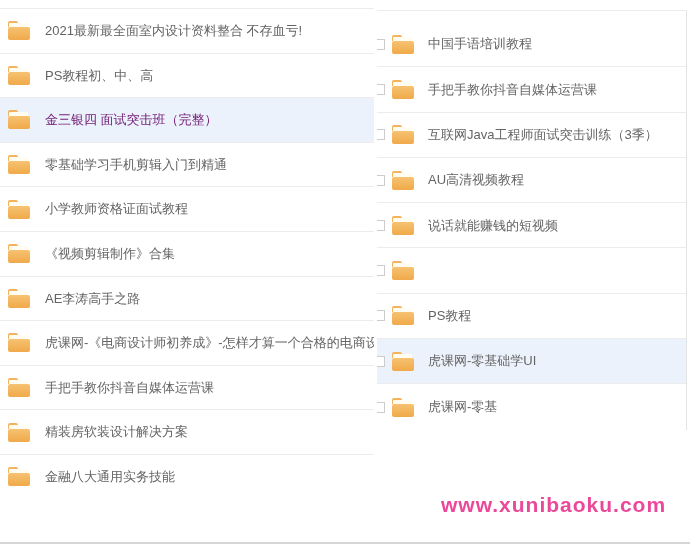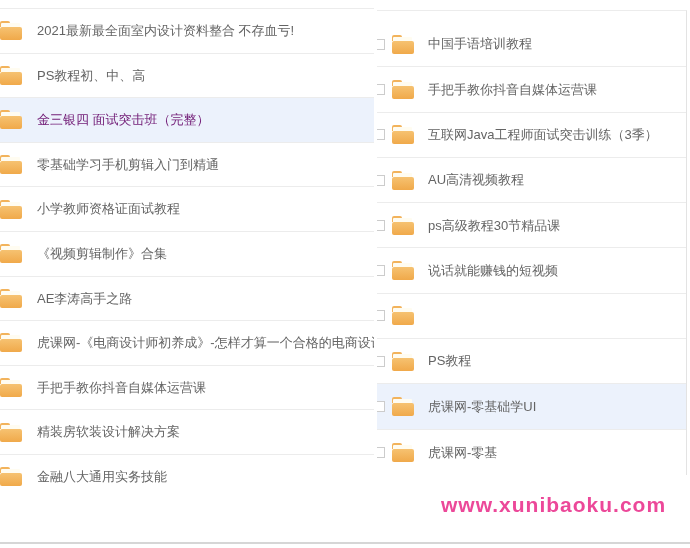--- a/index.html
+++ b/index.html
@@ -15,21 +15,21 @@
     border-top:1px solid #ececec;
     border-right:1px solid #e3e3e3;
     padding-top:11px;
     box-sizing:border-box;
   }
   .row{
     display:flex;align-items:center;
     box-sizing:border-box;
     cursor:pointer;
   }
-  .row.l{height:44.6px;border-top:1px solid #ececec;padding-left:0;}
+  .row.l{height:44.6px;border-top:1px solid #ececec;padding-left:8px;}
   .row.r{height:45.3px;border-bottom:1px solid #ececec;}
   .row.r.noborder{border-bottom:none;}
   .row.sel{background:#ecf2fc;}
   .row.sel .label-left{color:#701a75;}
   .label{
     font-size:13px;color:#646464;line-height:1.2;
     white-space:nowrap;overflow:hidden;
   }
   .row.l .label{margin-left:15px;}
   .row.r .label{margin-left:14px;}
@@ -200,29 +200,20 @@
       </span>
       <span class="label">AU高清视频教程</span>
     </div>
     <div class="row r">
       <span class="cb"></span>
       <span class="folder">
         <span class="tab"></span>
         <span class="paper"></span>
         <span class="body"></span>
       </span>
-      <span class="label">ps高级教程30节精品课</span>
-    </div>
-    <div class="row r">
-      <span class="cb"></span>
-      <span class="folder">
-        <span class="tab"></span>
-        <span class="paper"></span>
-        <span class="body"></span>
-      </span>
       <span class="label">说话就能赚钱的短视频</span>
     </div>
     <div class="row r">
       <span class="cb"></span>
       <span class="folder">
         <span class="tab"></span>
         <span class="paper"></span>
         <span class="body"></span>
       </span>
     </div>

